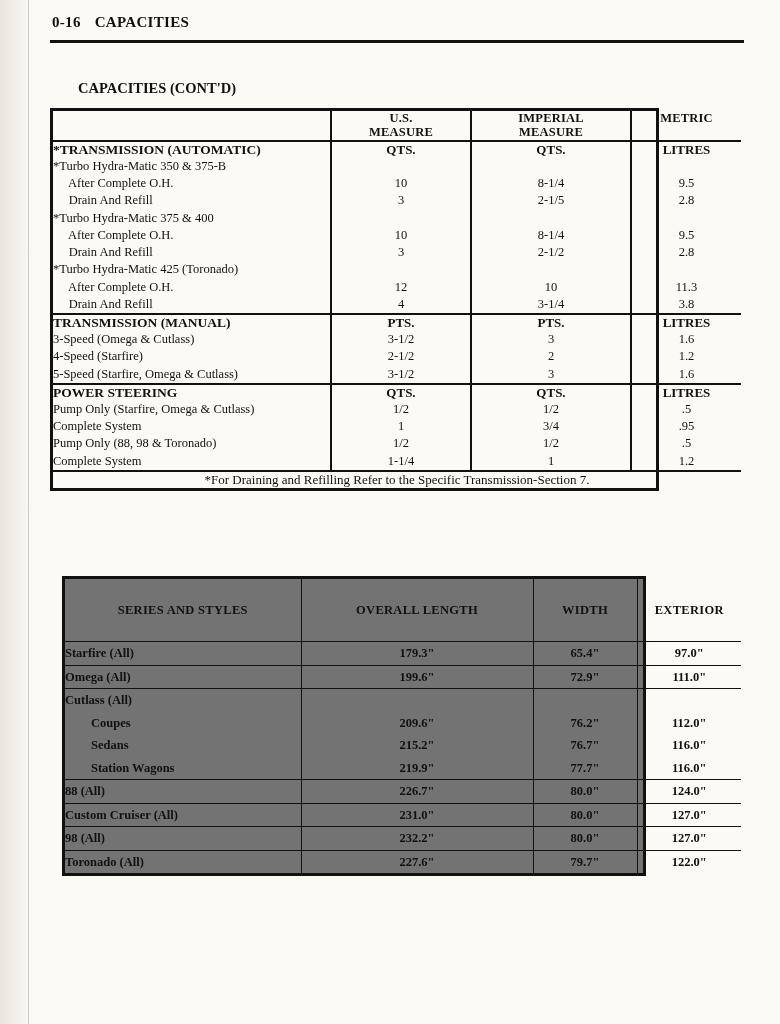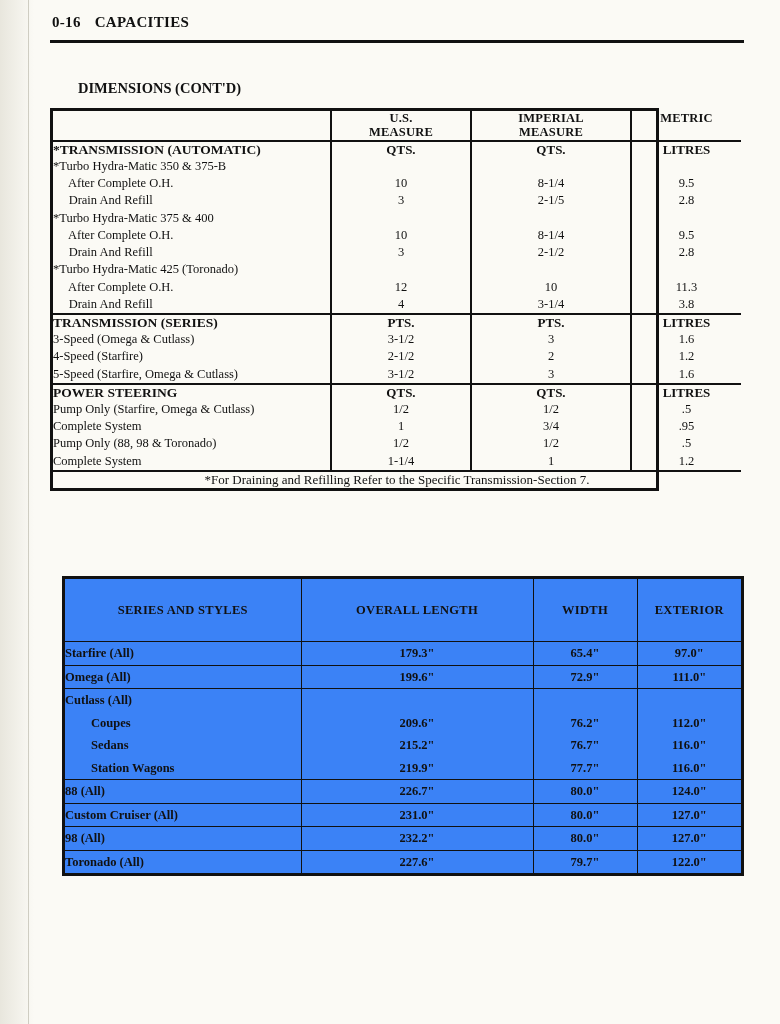--- a/index.html
+++ b/index.html
@@ -138,23 +138,23 @@
     top: 583px;
     text-align: center;
     font-weight: bold;
     font-size: 10px;
     letter-spacing: .4px;
   }
   .ext-wrap {
     position: absolute;
     left: 62px;
     top: 576px;
-    width: 682px;
+    width: 584px;
     border: 3px solid #111;
-    background: #3b82f6;
+    background: #737373;
     box-sizing: border-box;
   }
   table.ext {
     border-collapse: collapse;
     width: 100%;
     font-size: 12.5px;
     table-layout: fixed;
   }
   table.ext td {
     border: 1.5px solid #111;
@@ -195,21 +195,21 @@
 </head>
 <body>
 
 <div class="page">
 
   <div class="pg-header">
     <span class="pn">0-16</span><span>CAPACITIES</span>
   </div>
   <div class="header-rule"></div>
 
-  <div class="sec-title">DIMENSIONS (CONT'D)</div>
+  <div class="sec-title">CAPACITIES (CONT'D)</div>
 
   <div class="cap-wrap">
     <table class="cap">
       <colgroup>
         <col class="c1">
           <col class="c2">
           <col class="c3">
           <col class="c4">
       </colgroup>
 
@@ -266,21 +266,21 @@
 2.8
 
 9.5
 2.8
 
 11.3
 3.8</td>
       </tr>
 
       <tr>
-        <td class="vline-r grp-label">TRANSMISSION (SERIES)</td>
+        <td class="vline-r grp-label">TRANSMISSION (MANUAL)</td>
         <td class="vline-r unit">PTS.</td>
         <td class="vline-r unit">PTS.</td>
         <td class="unit">LITRES</td>
       </tr>
       <tr>
         <td class="vline-r hline-b rows">3-Speed (Omega &amp; Cutlass)
 4-Speed (Starfire)
 5-Speed (Starfire, Omega &amp; Cutlass)</td>
         <td class="vline-r hline-b rows num">3-1/2
 2-1/2

